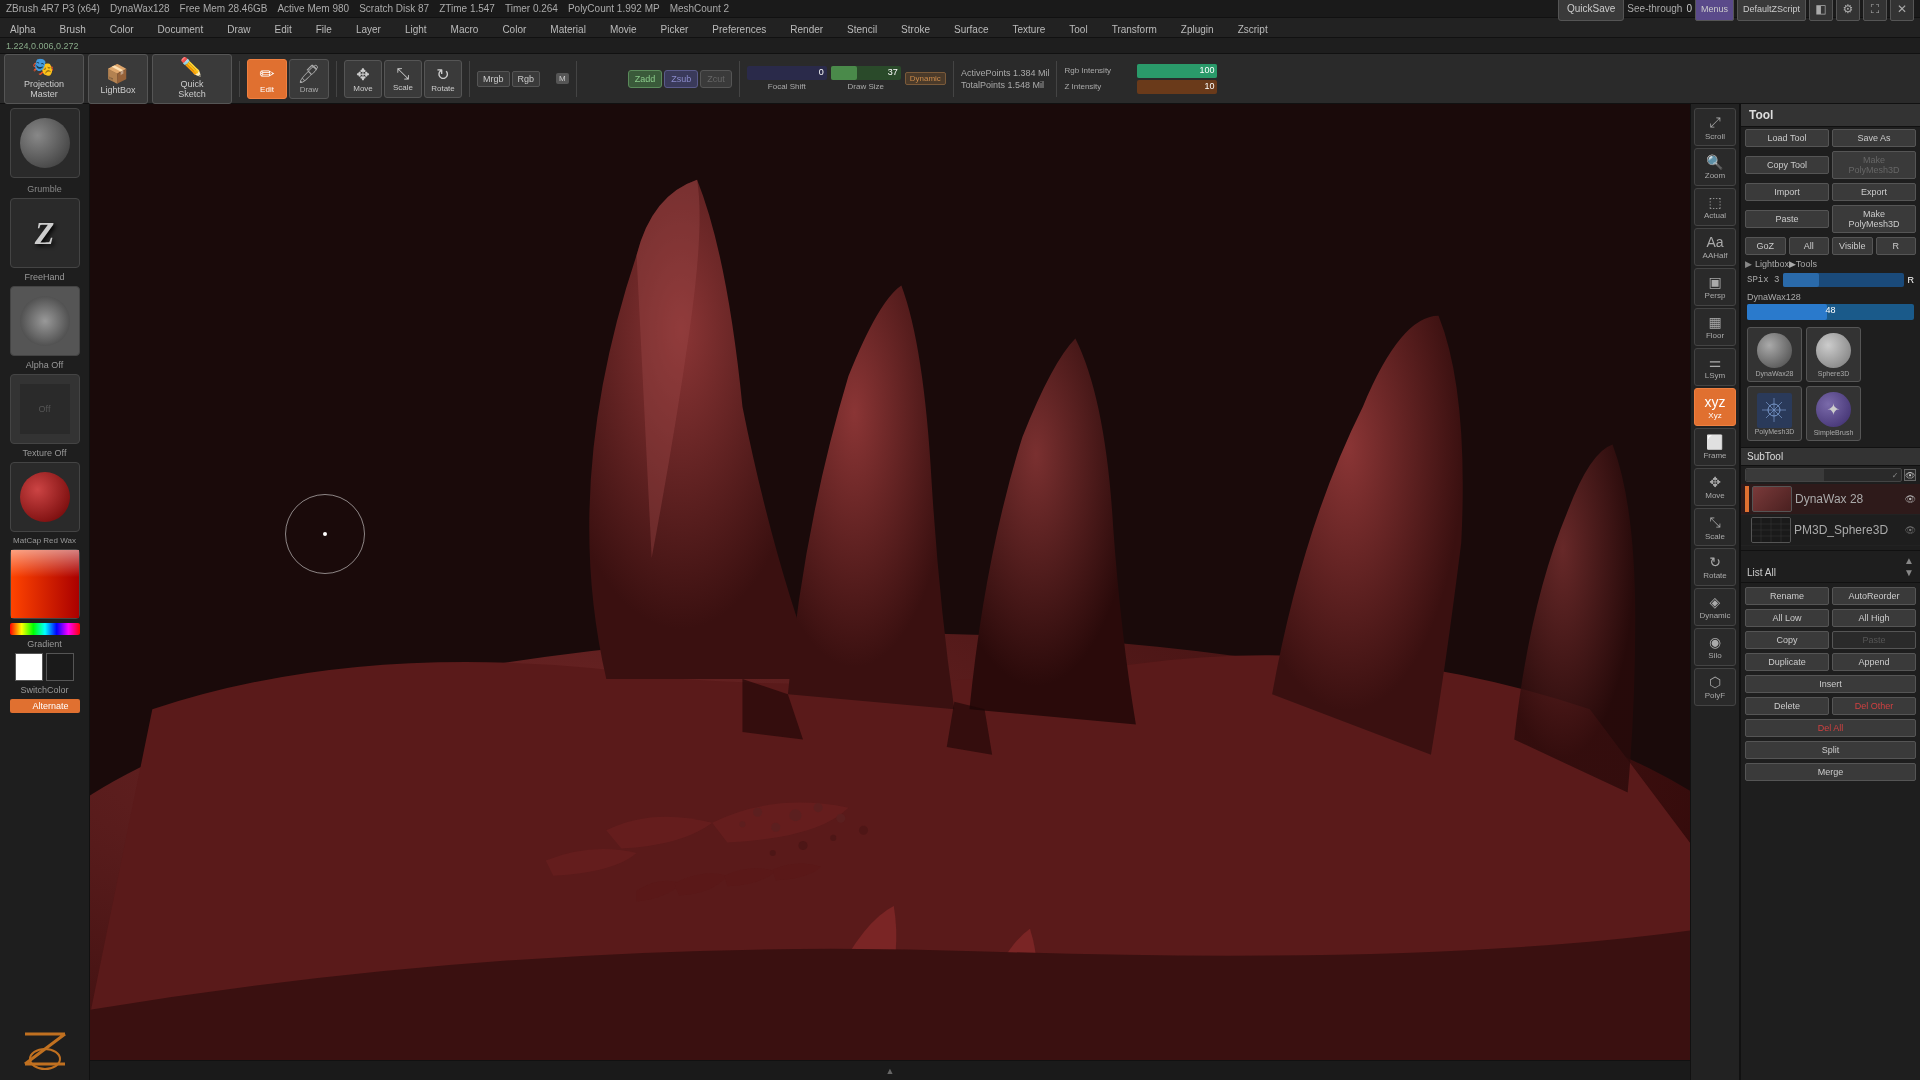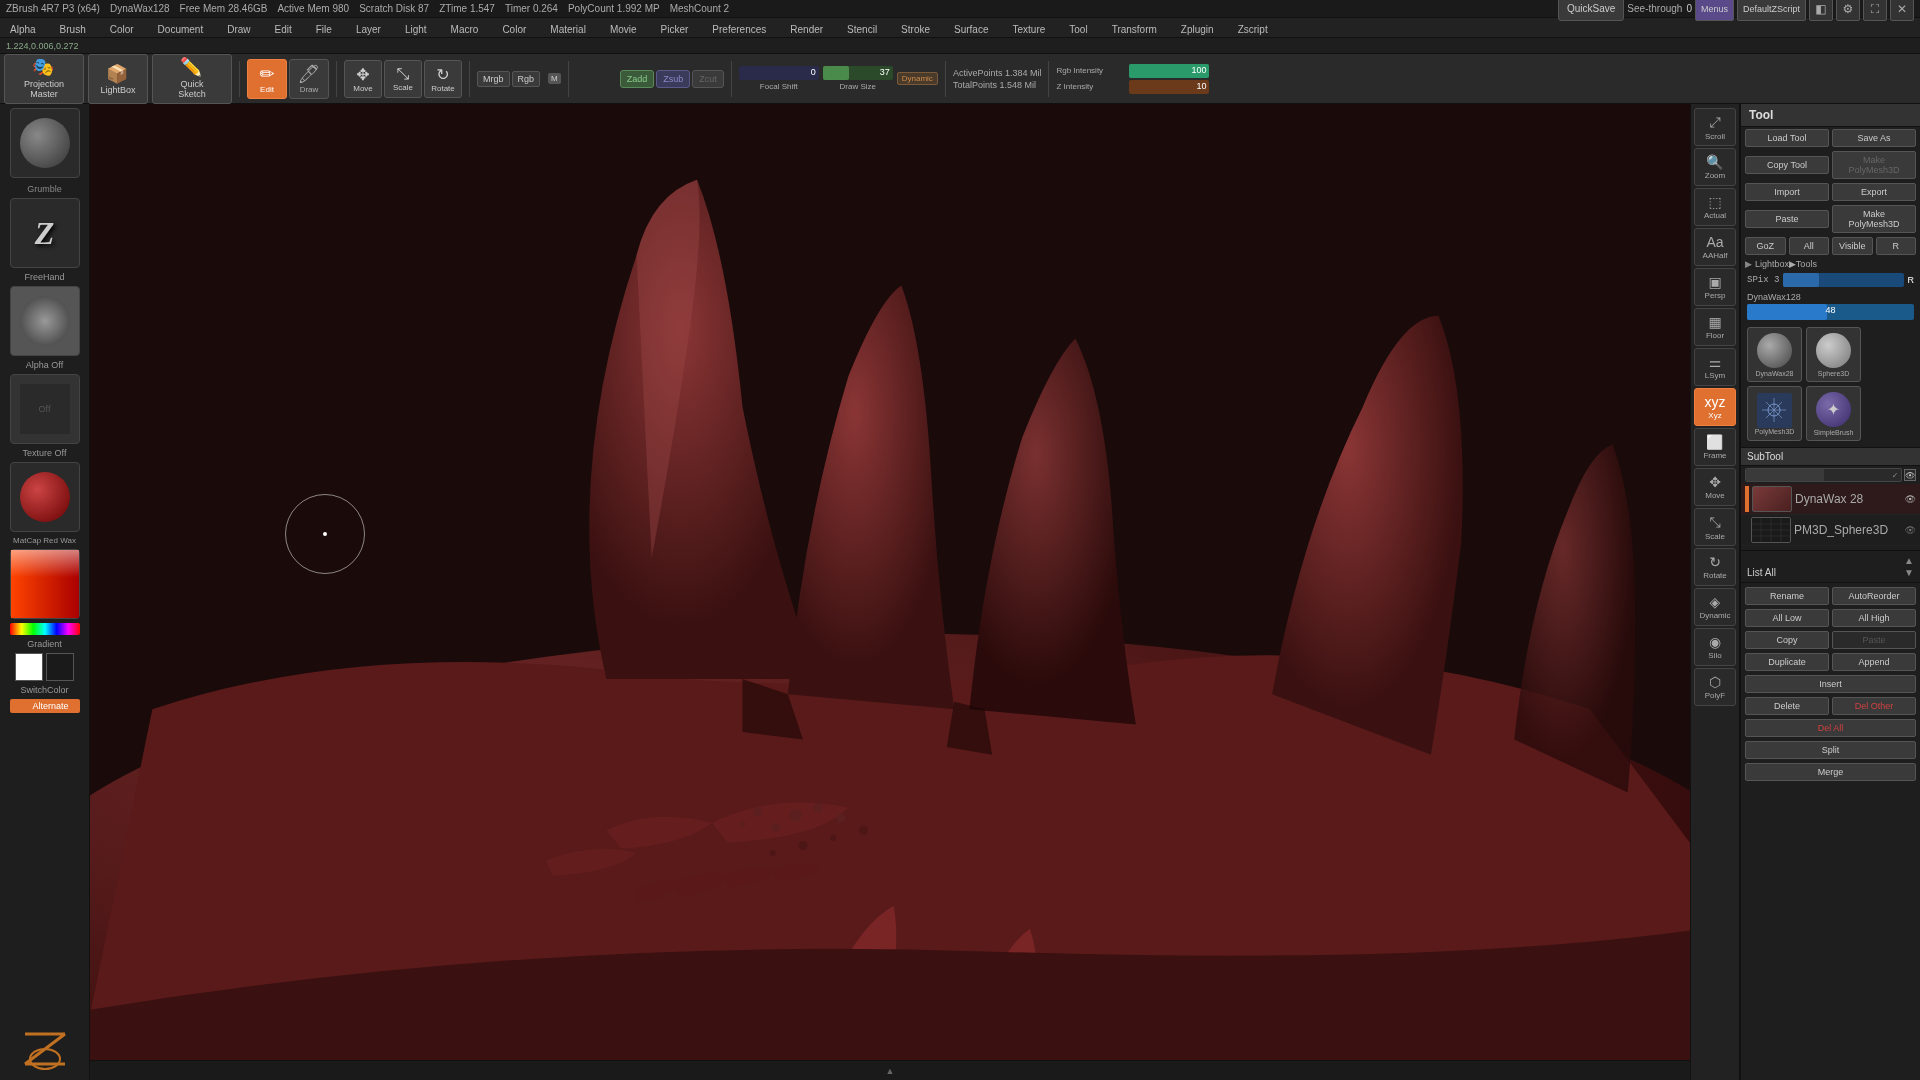--- a/index.html
+++ b/index.html
@@ -814,21 +814,21 @@
         <span style="font-size:8px;">Rotate</span>
       </div>
     </div>
   </div>
 
   <div class="tb-sep"></div>
 
   <div class="toolbar-group">
     <button class="mrgb-btn">Mrgb</button>
     <div style="display:flex;flex-direction:column;gap:2px;">
-      <div style="display:flex;align-items:center;gap:8px;">
+      <div style="display:flex;align-items:center;gap:16px;">
         <button class="mrgb-btn">Rgb</button>
         <span class="m-badge">M</span>
       </div>
     </div>
   </div>
 
   <div class="tb-sep"></div>
 
   <div class="toolbar-group">
     <button class="tb-btn zadd-btn">Zadd</button>

